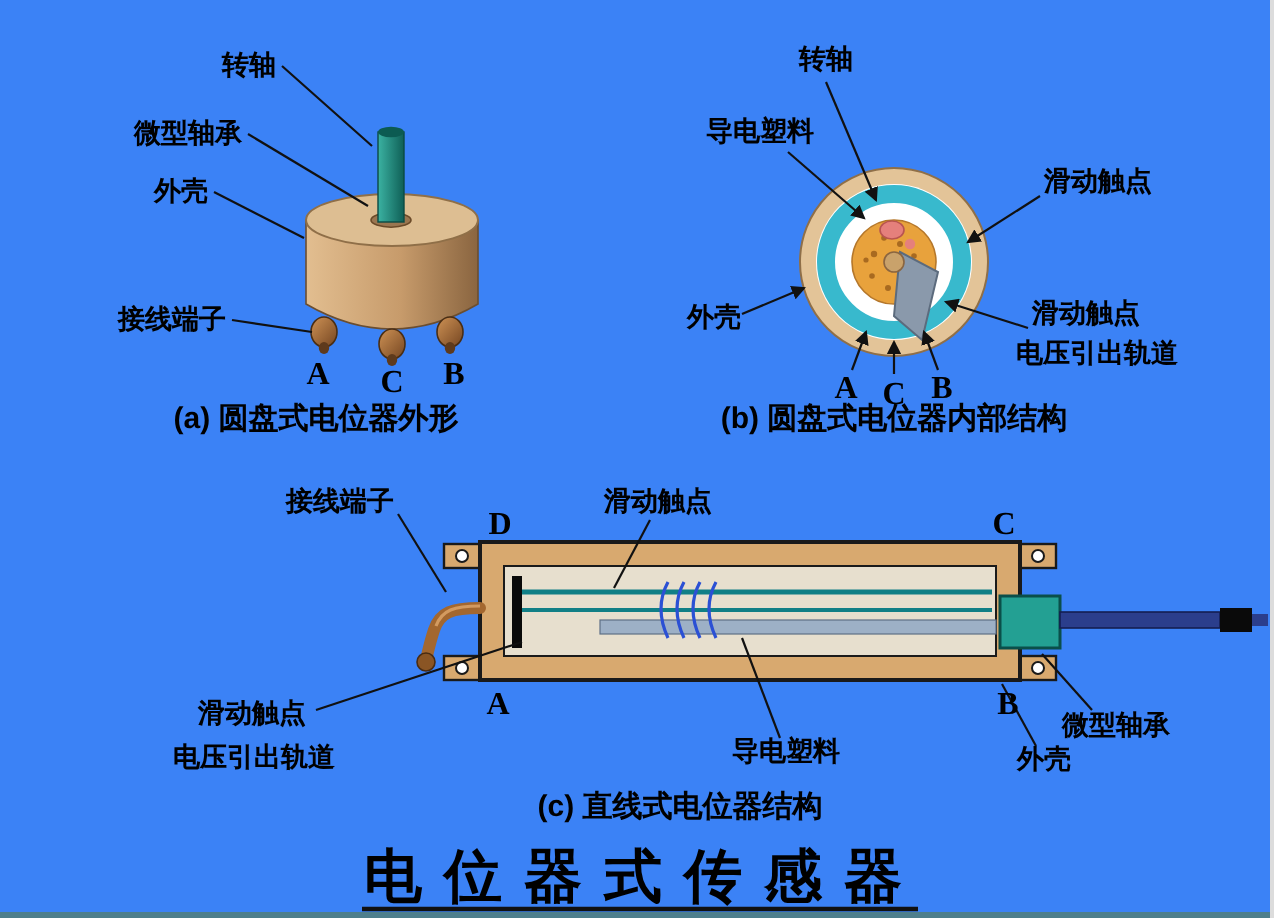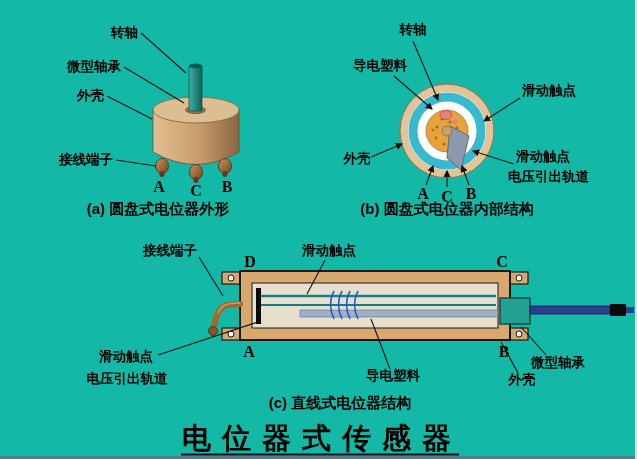--- a/index.html
+++ b/index.html
@@ -1,17 +1,17 @@
 <!DOCTYPE html>
 <html><head>
 <meta charset="utf-8">
 <style>
   html,body { margin:0; padding:0; background:#fff; }
   .stage {
-    width:637px; height:459px; position:relative; background:#14b8a6;
+    width:637px; height:459px; position:relative; background:#3b82f6;
     font-family:"Liberation Sans", sans-serif; overflow:hidden;
     box-sizing:border-box;
   }
   .stage svg { position:absolute; left:0; top:0; }
   text { fill:#000; }
   .lbl { font-size:13.5px; font-weight:bold; font-family:"Liberation Sans", sans-serif; }
   .cap { font-size:15px; font-weight:bold; font-family:"Liberation Sans", sans-serif; }
   .pin { font-size:16px; font-weight:bold; font-family:"Liberation Serif", serif; }
   .ttl { font-size:29px; font-weight:bold; letter-spacing:11px; font-family:"Liberation Serif", serif; }
   .leader { stroke:#111; stroke-width:1.1; fill:none; }

